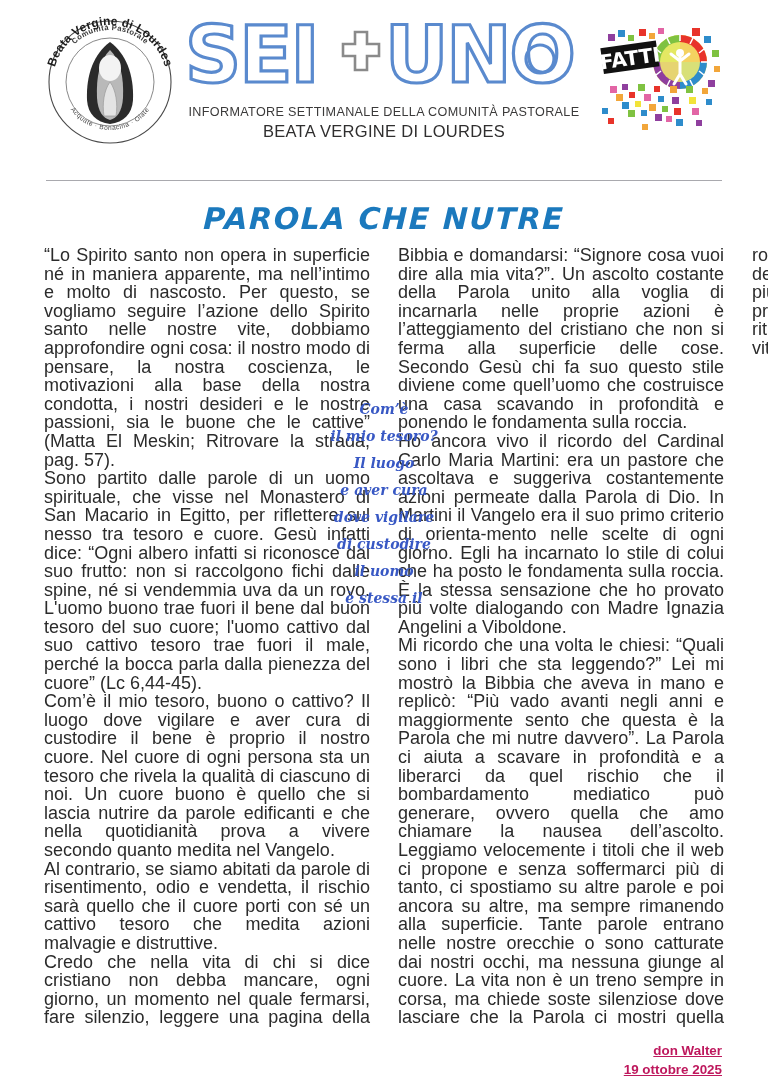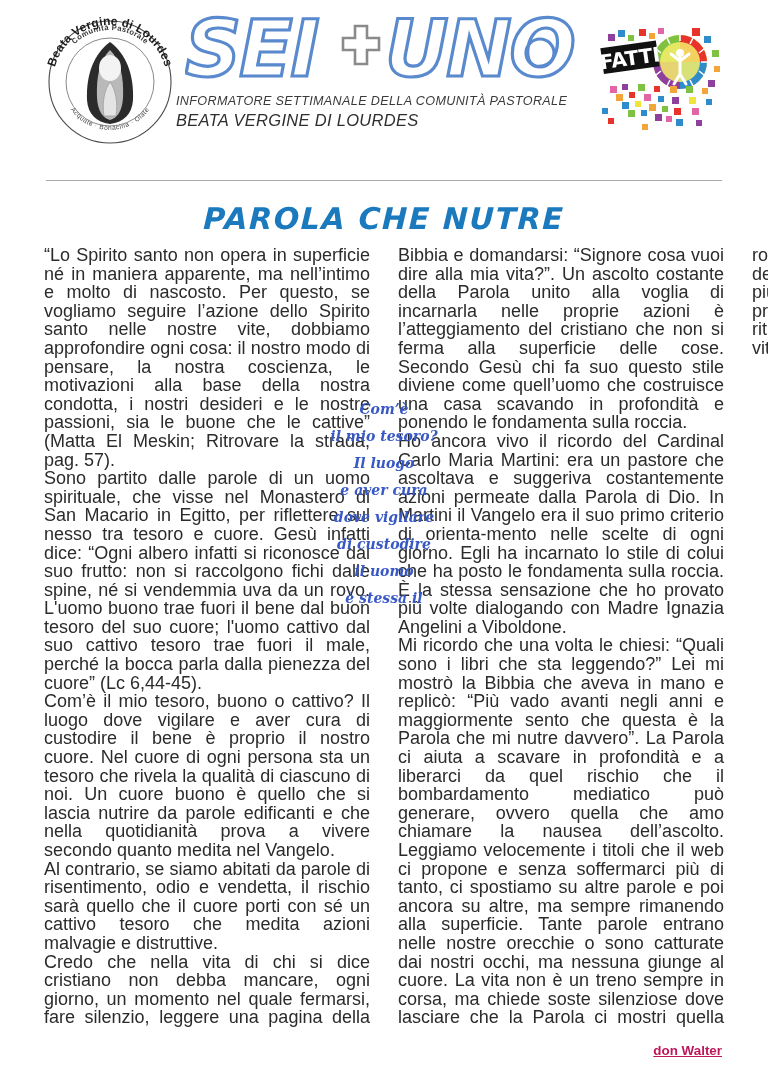--- a/index.html
+++ b/index.html
@@ -39,35 +39,36 @@
     height: 132px;
     position: relative;
     margin-top: 16px;
     flex: 0 0 132px;
   }
   .logo-left svg { display: block; }
 
   
   .masthead-center {
     flex: 1 1 auto;
-    padding-top: 8px;
-    font-style: italic;
+    text-align: center;
+    padding-top: 14px;
   }
   .seiuno {
     display: flex;
     align-items: center;
     justify-content: center;
     gap: 0px;
     height: 86px;
   }
   .seiuno svg { display: block; }
   .mast-sub1 {
     font-size: 12.6px;
     letter-spacing: 0.35px;
     color: #3b3a3a;
+    margin-top: 5px;
     white-space: nowrap;
     font-family: "Liberation Sans", sans-serif;
   }
   .mast-sub2 {
     font-size: 16.5px;
     letter-spacing: 0.3px;
     color: #2f2e2e;
     margin-top: 3px;
     white-space: nowrap;
     font-family: "Liberation Sans", sans-serif;
@@ -308,16 +309,17 @@
       <p>Sono partito dalle parole di un uomo spirituale, che visse nel Monastero di San Macario in Egitto, per riflettere sul nesso tra tesoro e cuore. Gesù infatti dice: “Ogni albero infatti si riconosce dal suo frutto: non si raccolgono fichi dalle spine, né si vendemmia uva da un rovo. L'uomo buono trae fuori il bene dal buon tesoro del suo cuore; l'uomo cattivo dal suo cattivo tesoro trae fuori il male, perché la bocca parla dalla pienezza del cuore” (Lc 6,44-45).</p>
       <p>Com’è il mio tesoro, buono o cattivo? Il luogo dove vigilare e aver cura di custodire il bene è proprio il nostro cuore. Nel cuore di ogni persona sta un tesoro che rivela la qualità di ciascuno di noi. Un cuore buono è quello che si lascia nutrire da parole edificanti e che nella quotidianità prova a vivere secondo quanto medita nel Vangelo.</p>
       <p>Al contrario, se siamo abitati da parole di risentimento, odio e vendetta, il rischio sarà quello che il cuore porti con sé un cattivo tesoro che medita azioni malvagie e distruttive.</p>
       <p>Credo che nella vita di chi si dice cristiano non debba mancare, ogni giorno, un momento nel quale fermarsi, fare silenzio, leggere una pagina della Bibbia e domandarsi: “Signore cosa vuoi dire alla mia vita?”. Un ascolto costante della Parola unito alla voglia di incarnarla nelle proprie azioni è l’atteggiamento del cristiano che non si ferma alla superficie delle cose. Secondo Gesù chi fa suo questo stile diviene come quell’uomo che costruisce una casa scavando in profondità e ponendo le fondamenta sulla roccia.</p>
       <p>Ho ancora vivo il ricordo del Cardinal Carlo Maria Martini: era un pastore che ascoltava e suggeriva costantemente azioni permeate dalla Parola di Dio. In Martini il Vangelo era il suo primo criterio di orienta-mento nelle scelte di ogni giorno. Egli ha incarnato lo stile di colui che ha posto le fondamenta sulla roccia. È la stessa sensazione che ho provato più volte dialogando con Madre Ignazia Angelini a Viboldone.</p>
       <p>Mi ricordo che una volta le chiesi: “Quali sono i libri che sta leggendo?” Lei mi mostrò la Bibbia che aveva in mano e replicò: “Più vado avanti negli anni e maggiormente sento che questa è la Parola che mi nutre davvero”. La Parola ci aiuta a scavare in profondità e a liberarci da quel rischio che il bombardamento mediatico può generare, ovvero quella che amo chiamare la nausea dell’ascolto. Leggiamo velocemente i titoli che il web ci propone e senza soffermarci più di tanto, ci spostiamo su altre parole e poi ancora su altre, ma sempre rimanendo alla superficie. Tante parole entrano nelle nostre orecchie o sono catturate dai nostri occhi, ma nessuna giunge al cuore. La vita non è un treno sempre in corsa, ma chiede soste silenziose dove lasciare che la Parola ci mostri quella roccia sicura su cui porre le fondamenta dei nostri giorni. Le giornate che si fanno più corte siano occasione propizia per prenderci del buon tempo per meditare e ritrovare quelle parole che nutrono la vita.</p>
     </div>
 
     <div class="signature">
       <div>don Walter</div>
+      <div>19 ottobre 2025</div>
     </div>
   </div>
 
 </div>
 
 </body></html>

